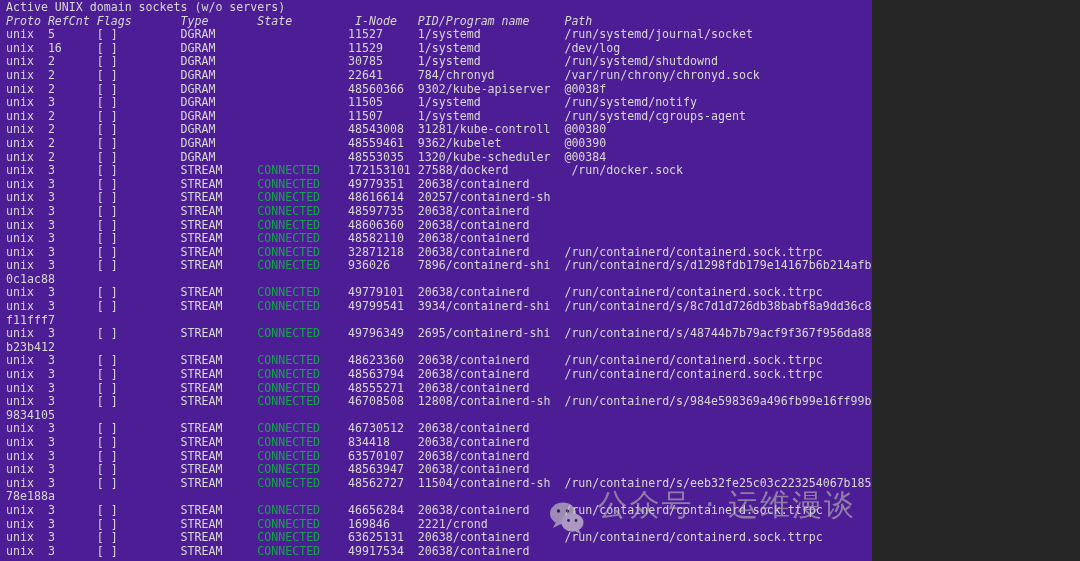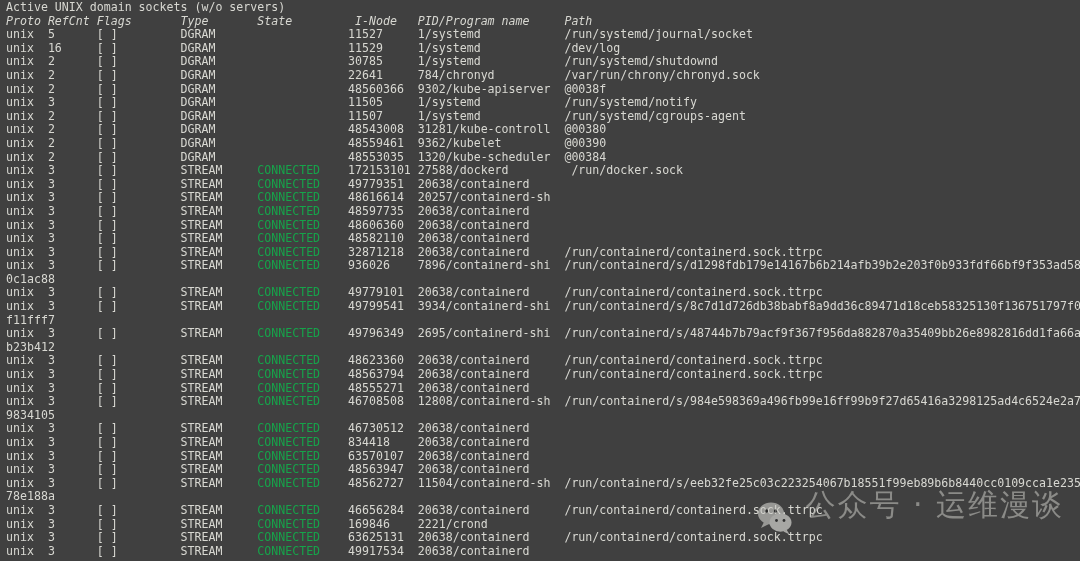--- a/index.html
+++ b/index.html
@@ -2,23 +2,23 @@
 <html><head>
 <meta charset="utf-8">
 <style>
   html, body {
     margin: 0;
     padding: 0;
     background: #262626;
   }
   #terminal {
     position: relative;
-    width: 1080px;
+    width: 872px;
     height: 561px;
-    background: #404040;
+    background: #4c1d95;
     overflow: hidden;
     font-family: "DejaVu Sans Mono", "Liberation Mono", monospace;
     font-size: 11.6px;
     line-height: 13.6px;
     color: #d8d8d2;
     -webkit-font-smoothing: antialiased;
   }
   #screen-lines {
     position: absolute;
     left: 6px;

